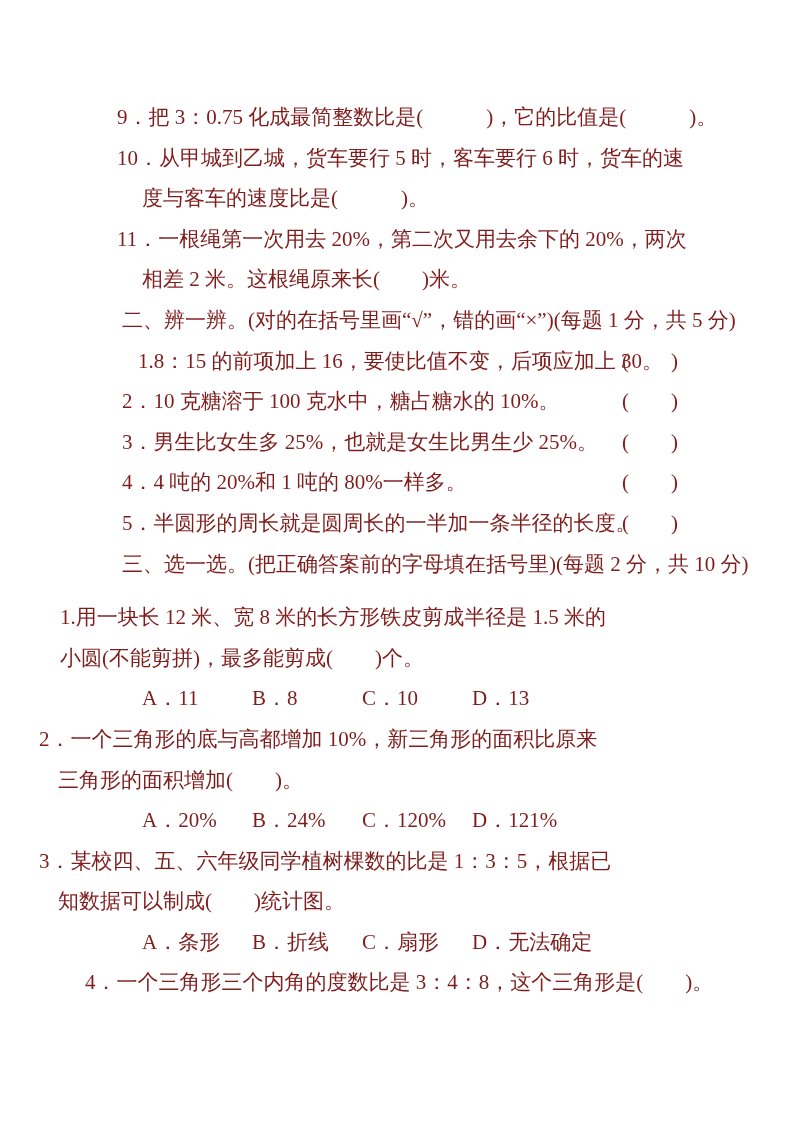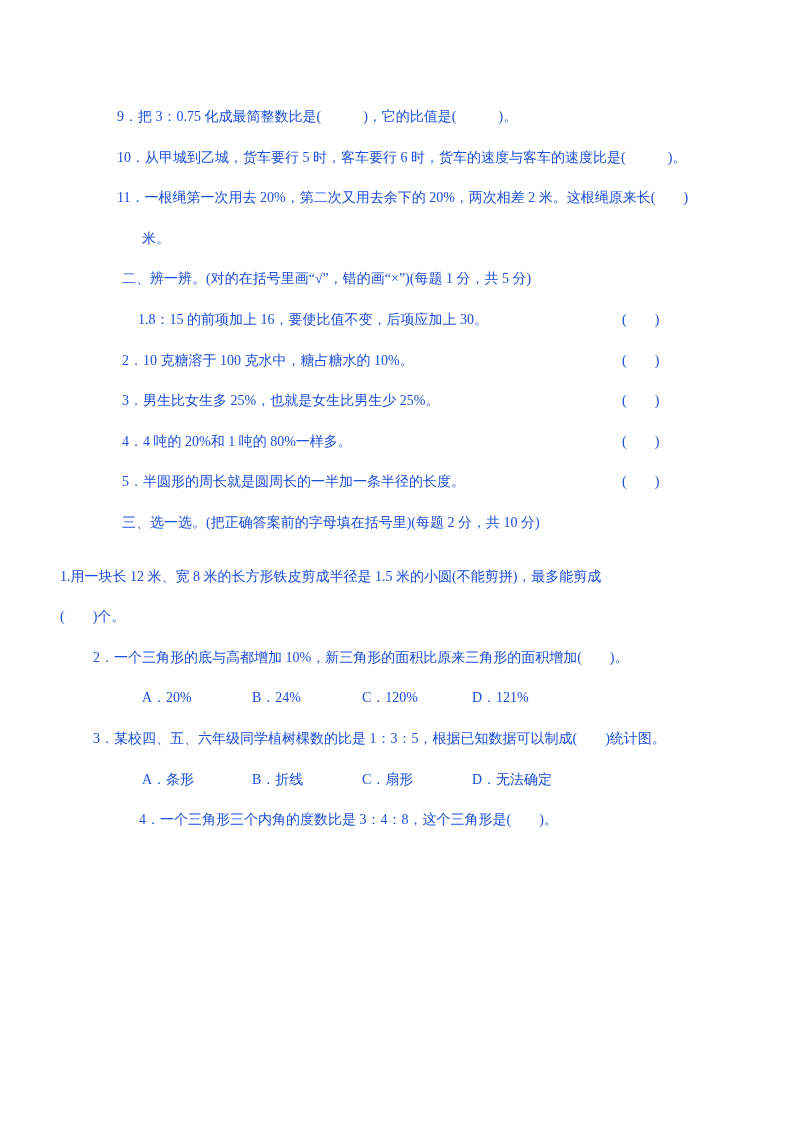--- a/index.html
+++ b/index.html
@@ -9,22 +9,22 @@
     height: 1122px;
     background: #ffffff;
     overflow: hidden;
   }
   .page {
     position: relative;
     width: 793px;
     height: 1122px;
     background: #ffffff;
     font-family: "Liberation Serif", "DejaVu Serif", serif;
-    color: #1d4ed8;
-    font-size: 14px;
+    color: #7f1d1d;
+    font-size: 21px;
   }
   .content {
     padding-top: 97px;
   }
   .content p {
     margin: 0;
     line-height: 40.6px;
   }
   
   .fill-item {
@@ -55,21 +55,21 @@
     left: 622px;
     top: 0;
   }
   
   .choice-item-1 {
     margin-top: 13px !important;
     padding-left: 60px;
     width: 566px;
   }
   .choice-item {
-    padding-left: 112px;
+    padding-left: 58px;
     text-indent: -19px;
     width: 560px;
   }
   .choice-item.last {
     white-space: nowrap;
     width: auto;
     margin-left: 46px;
   }
   .options-row {
     padding-left: 142px;
@@ -104,20 +104,26 @@
     <p class="judge-row"><span>3．</span><span>男生比女生多 25%，也就是女生比男生少 25%。</span><span class="bracket">(　　)</span></p>
 
     <p class="judge-row"><span>4．</span><span>4 吨的 20%和 1 吨的 80%一样多。</span><span class="bracket">(　　)</span></p>
 
     <p class="judge-row"><span>5．</span><span>半圆形的周长就是圆周长的一半加一条半径的长度。</span><span class="bracket">(　　)</span></p>
 
     <p class="sec-heading">三、选一选。(把正确答案前的字母填在括号里)(每题 2 分，共 10 分)</p>
 
     <p class="choice-item-1"><span>1.用一块长 12 米、宽 8 米的长方形铁皮剪成半径是 1.5 米的小圆(不能剪拼)，最多能剪成(　　)个。</span></p>
 
+    <p class="options-row">
+        <span class="opt">A．11</span>
+        <span class="opt">B．8</span>
+        <span class="opt">C．10</span>
+        <span class="opt">D．13</span>
+      </p>
 
     <p class="choice-item"><span>2．</span><span>一个三角形的底与高都增加 10%，新三角形的面积比原来三角形的面积增加(　　)。</span></p>
 
     <p class="options-row">
         <span class="opt">A．20%</span>
         <span class="opt">B．24%</span>
         <span class="opt">C．120%</span>
         <span class="opt">D．121%</span>
       </p>
 

